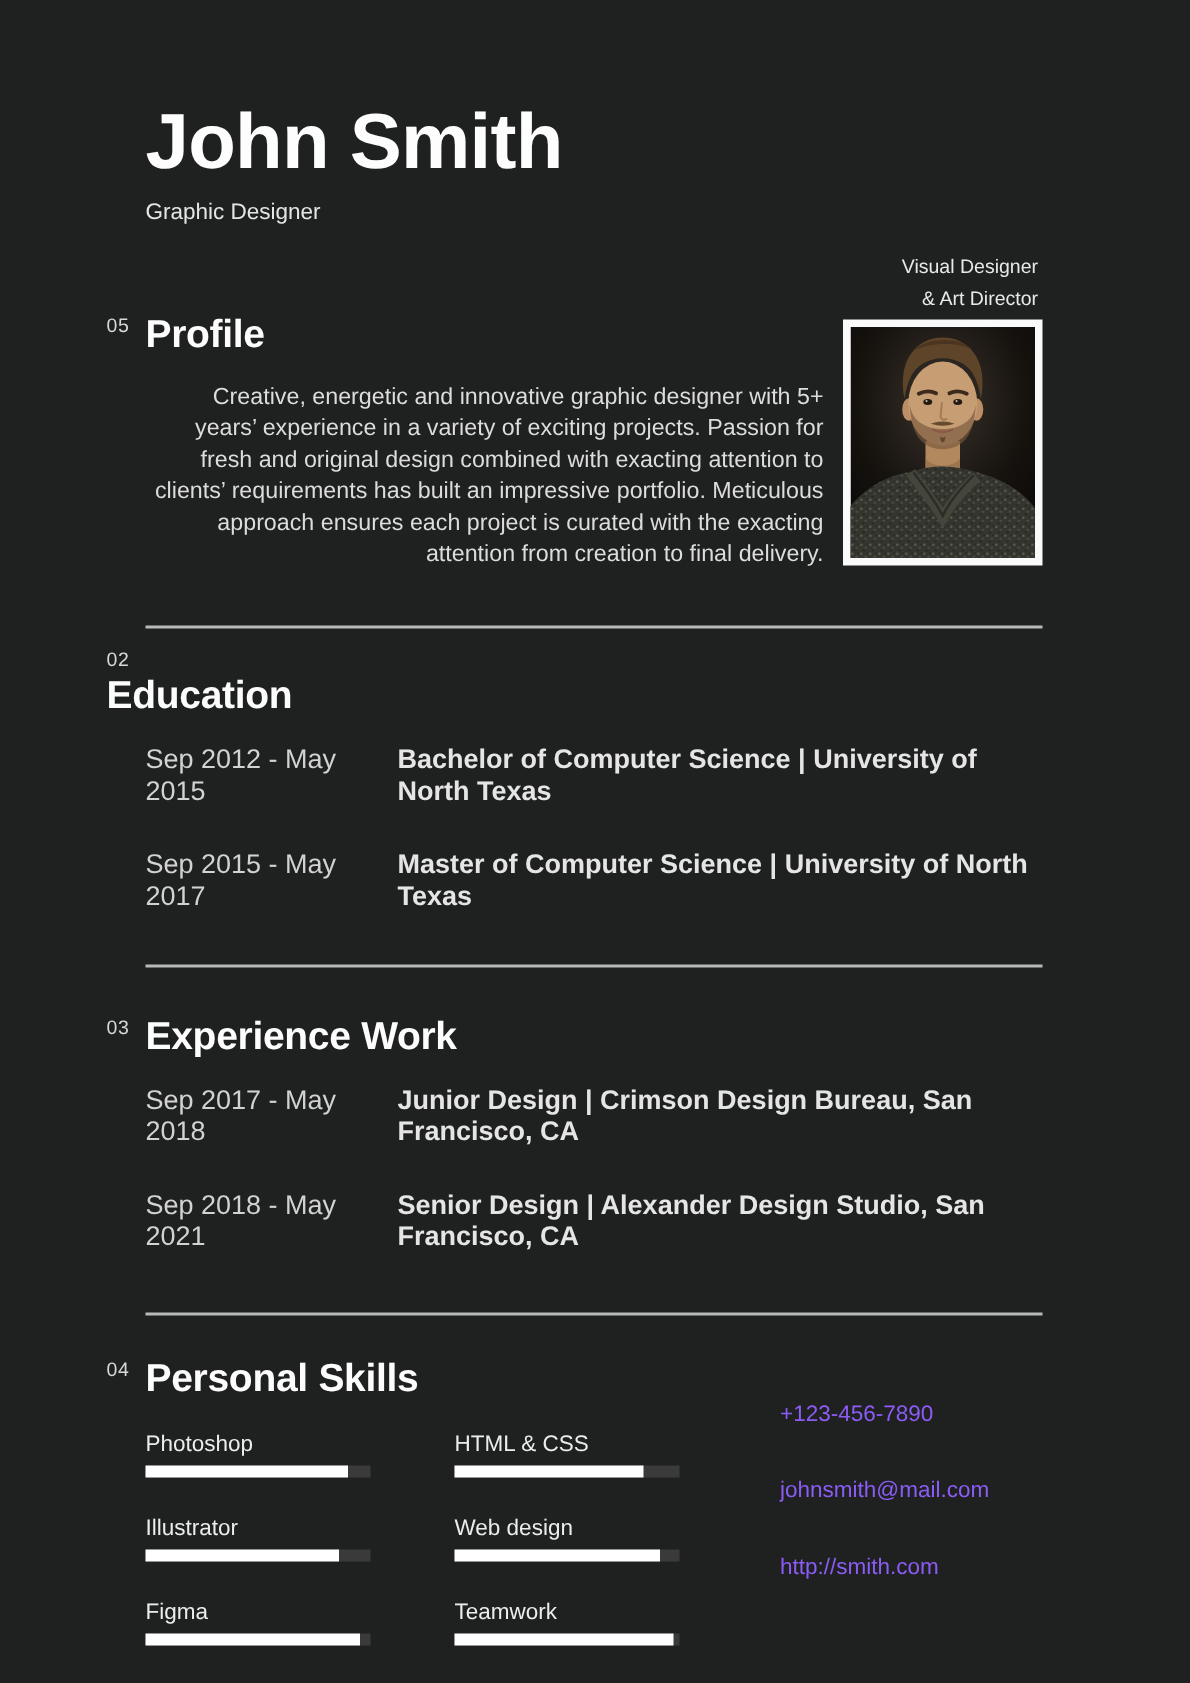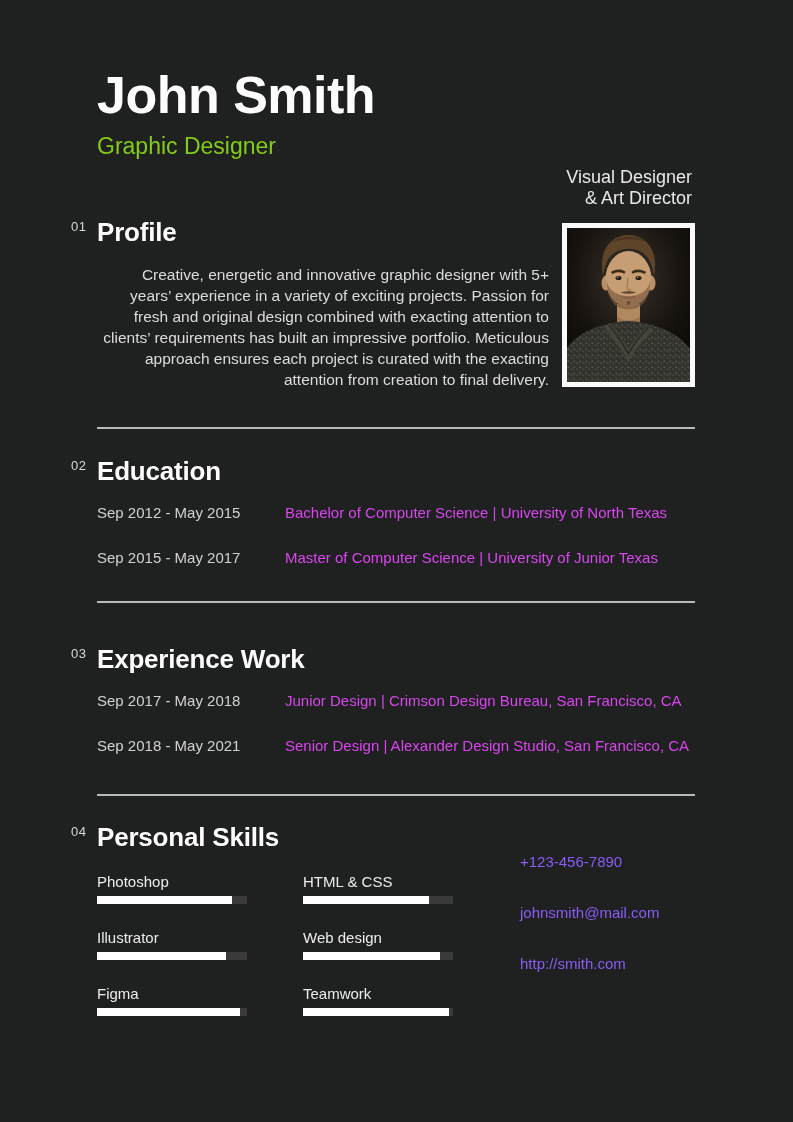--- a/index.html
+++ b/index.html
@@ -7,22 +7,22 @@
   body {
     background:#1f2020;
     font-family:"Liberation Sans","DejaVu Sans",sans-serif;
     color:#e6e6e6;
     overflow:hidden;
   }
   .page { width:793px; height:1016px; background:#1f2020; padding:66px 98px 0 97px; position:relative; }
 
   
   .name { font-size:52px; font-weight:700; color:#fdfdfd; letter-spacing:-0.5px; line-height:1.15; }
-  .subtitle { font-size:23px; font-weight:400; color:#84cc16; margin-top:7px; }
-  .tagline { position:absolute; top:167px; right:101px; text-align:right; font-size:18px; line-height:21px; color:#e9e9e9; }
+  .subtitle { font-size:15px; font-weight:400; color:#e5e5e5; margin-top:7px; }
+  .tagline { position:absolute; top:167px; right:101px; text-align:right; font-size:13px; line-height:21px; color:#e9e9e9; }
 
   
   .sec-head { display:flex; margin-left:-26px; align-items:flex-start; }
   .sec-num { width:26px; font-size:13px; font-weight:400; color:#d8d8d8; padding-top:3px; letter-spacing:0.5px; }
   .sec-title { font-size:26px; font-weight:700; color:#fcfcfc; line-height:32px; letter-spacing:-0.2px; }
 
   
   .profile-row { display:flex; justify-content:space-between; margin-top:56px; }
   .profile-left { width:452px; }
   .profile-body { margin-top:16px; font-size:15.5px; line-height:21px; color:#dcdcdc;text-align:right; }
@@ -30,26 +30,26 @@
   .photo-frame svg { display:block; width:123px; height:154px; }
 
   
   .divider { border:none; border-top:2px solid #b9b9b9; height:0; margin:0; }
   .div1 { margin-top:37px; }
   .div2 { margin-top:35px; }
   .div3 { margin-top:40px; }
 
   
   .section { }
-  .edu-head { margin-top:26px; }
-  .exp-head { margin-top:40px; }
+  .edu-head { margin-top:10px;flex-direction:column; }
+  .exp-head { margin-top:29px; }
   .rows { margin-top:17px; }
-  .t-row { display:flex; margin-bottom:28px; font-size:15px;gap:20px; }
+  .t-row { display:flex; margin-bottom:28px; font-size:18px; }
   .t-dates { width:152px; flex:none; color:#d2d2d2; font-weight:400; margin-right:16px; }
-  .t-desc { color:#d946ef; font-weight:400; }
+  .t-desc { color:#e5e5e5; font-weight:700; }
 
   
   .bottom { display:flex; margin-top:25px; }
   .skills-block { width:420px; flex:none; }
   .skills-grid { display:flex; margin-top:20px; }
   .skills-col { width:150px; }
   .skills-col + .skills-col { margin-left:56px; }
   .skill { margin-bottom:25px; }
   .skill-label { font-size:15px; color:#ececec; font-weight:400; display:block; }
   .skill-track { margin-top:6px; width:150px; height:8px; background:#3a3a3a; }
@@ -67,21 +67,21 @@
   <h1 class="name">John Smith</h1>
   <div class="subtitle">Graphic Designer</div>
   <div class="tagline">
     <span>Visual Designer</span><br>
     <span>&amp; Art Director</span>
   </div>
 
   <div class="profile-row">
     <div class="profile-left">
       <div class="sec-head">
-        <span class="sec-num">01</span>
+        <span class="sec-num">05</span>
         <h2 class="sec-title">Profile</h2>
       </div>
       <p class="profile-body">Creative, energetic and innovative graphic designer with 5+ years’ experience in a variety of exciting projects. Passion for fresh and original design combined with exacting attention to clients’ requirements has built an impressive portfolio. Meticulous approach ensures each project is curated with the exacting attention from creation to final delivery.</p>
     </div>
     <figure class="photo-frame">
       <svg viewBox="0 0 123 154" xmlns="http://www.w3.org/2000/svg">
         <defs>
           <radialGradient id="pbg" cx="0.5" cy="0.32" r="0.8">
             <stop offset="0" stop-color="#3a332c"></stop>
             <stop offset="0.55" stop-color="#17130f"></stop>
@@ -138,21 +138,21 @@
       <span class="sec-num">02</span>
       <h2 class="sec-title">Education</h2>
     </div>
     <div class="rows">
       <div class="t-row">
         <span class="t-dates">Sep 2012 - May 2015</span>
         <span class="t-desc">Bachelor of Computer Science | University of North Texas</span>
       </div>
       <div class="t-row">
         <span class="t-dates">Sep 2015 - May 2017</span>
-        <span class="t-desc">Master of Computer Science | University of Junior Texas</span>
+        <span class="t-desc">Master of Computer Science | University of North Texas</span>
       </div>
     </div>
   </div>
 
   <hr class="divider div2">
 
   <div class="section">
     <div class="sec-head exp-head">
       <span class="sec-num">03</span>
       <h2 class="sec-title">Experience Work</h2>

